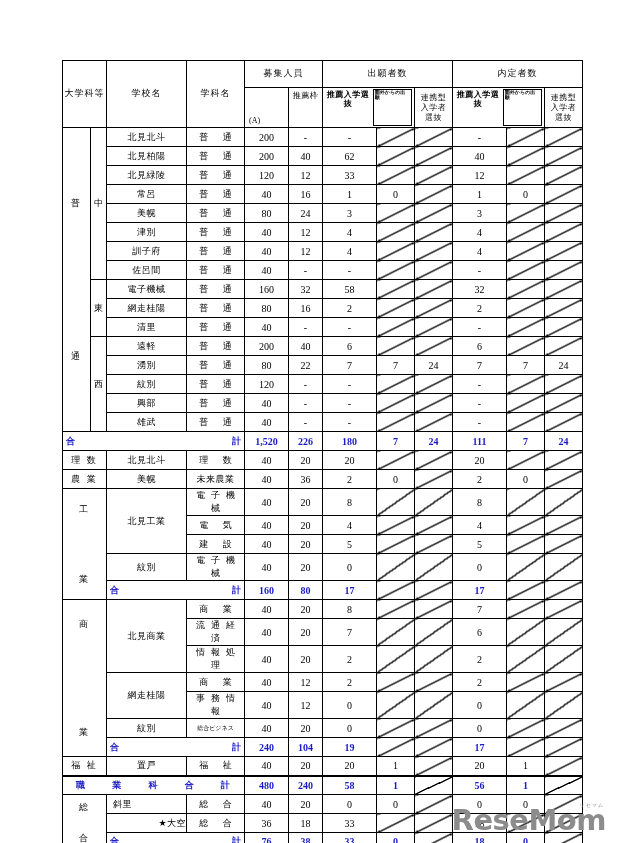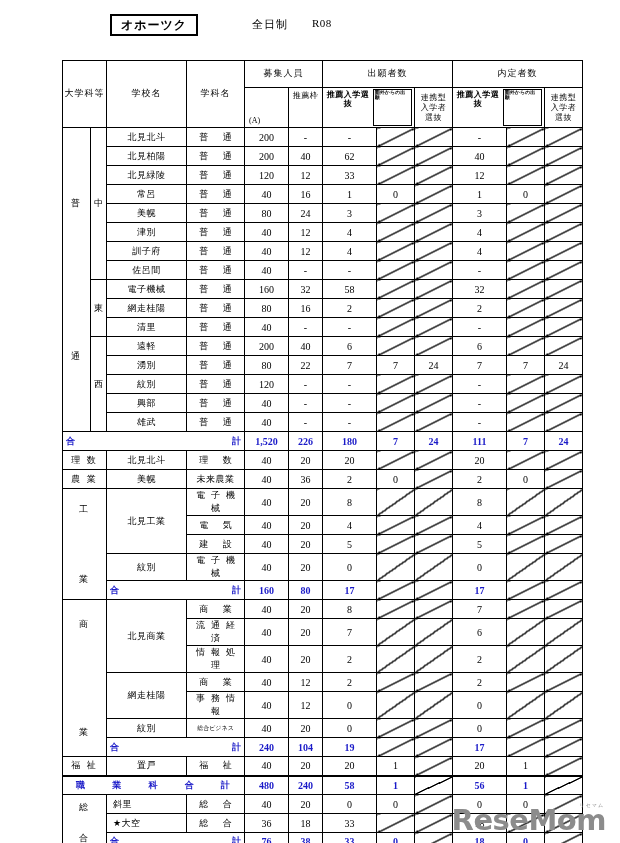--- a/index.html
+++ b/index.html
@@ -190,25 +190,20 @@
     letter-spacing: 1px;
     margin-bottom: -2px;
     margin-right: 2px;
   }
 </style>
 </head>
 <body>
 
 <div id="page">
 
-  <div class="top-bar">
-    <div class="region-box">オホーツク</div>
-    <div class="course-type">全日制</div>
-    <div class="year-code">R08</div>
-  </div>
 
   <table class="grid">
     <colgroup>
       <col style="width:28px">
         <col style="width:16px">
         <col style="width:80px">
       <col style="width:58px">
         <col style="width:44px">
         <col style="width:34px">
       <col style="width:54px">
@@ -702,21 +697,21 @@
           <td class="num">40</td>
           <td class="num">20</td>
           <td class="num">0</td>
           <td class="num">0</td>
           <td class="num slash">&nbsp;</td>
           <td class="num">0</td>
           <td class="num">0</td>
           <td class="num slash thick-r">&nbsp;</td>
         </tr>
         <tr>
-          <td class="school" style="text-align:left;padding-left:6px">★大空</td>
+          <td class="school" style="text-align:right;padding-left:6px">★大空</td>
           <td class="dept wide">総  合</td>
           <td class="num">36</td>
           <td class="num">18</td>
           <td class="num">33</td>
           <td class="num slash">&nbsp;</td>
           <td class="num slash">&nbsp;</td>
           <td class="num">18</td>
           <td class="num slash">&nbsp;</td>
           <td class="num slash thick-r">&nbsp;</td>
         </tr>

